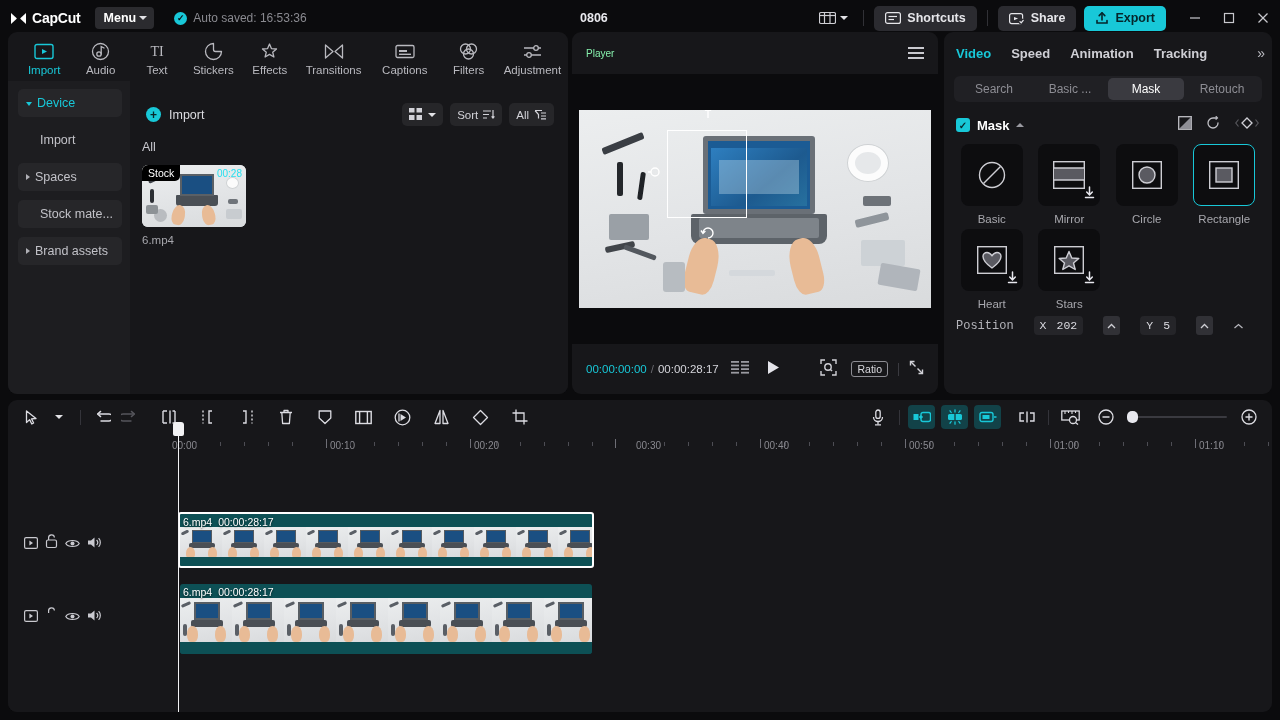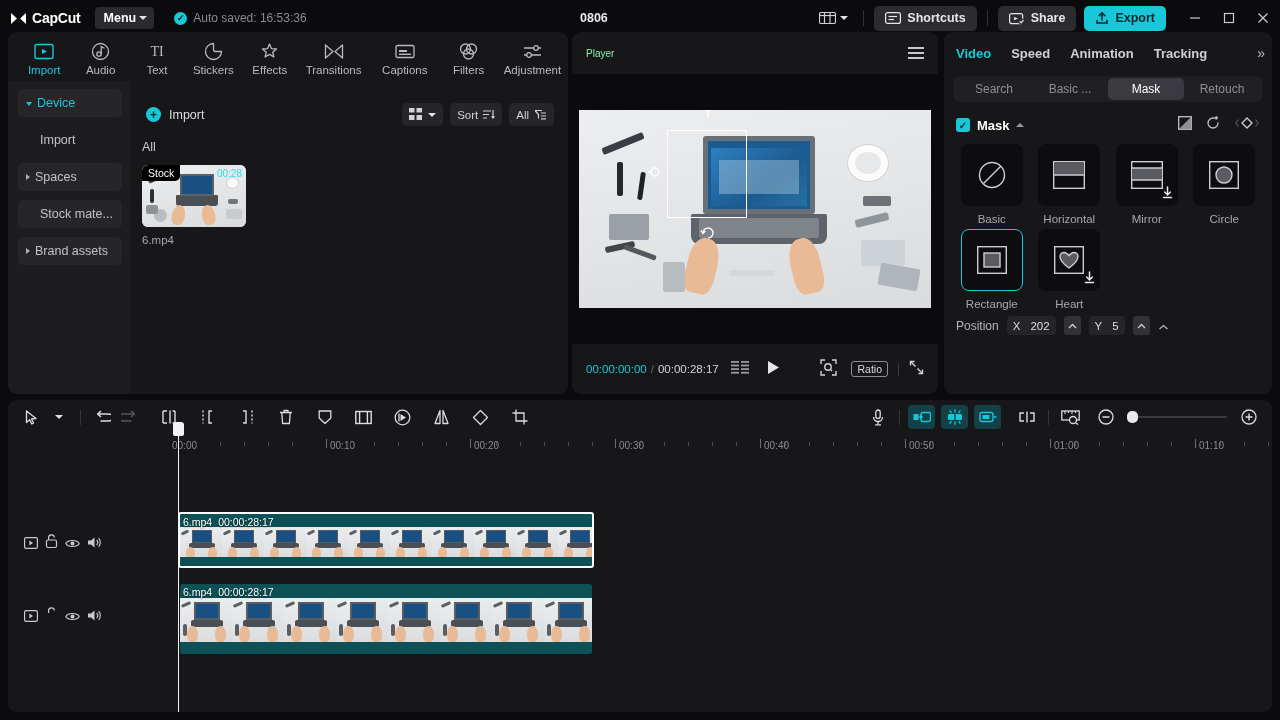--- a/index.html
+++ b/index.html
@@ -157,21 +157,21 @@
   .mask-head-icons { margin-left: auto; display: flex; align-items: center; gap: 14px; color: #c0c0c6; }
   .mask-grid { display: grid; grid-template-columns: repeat(4, 1fr); gap: 4px 6px; padding: 10px 12px 0 12px; }
   .mask-cell { display: flex; flex-direction: column; align-items: center; cursor: pointer; }
   .mask-tile {
     width: 62px; height: 62px; border-radius: 8px; background: #0d0d0f; position: relative;
     display: flex; align-items: center; justify-content: center;
   }
   .mask-tile.sel { border: 1.6px solid #18c8d8; }
   .mask-label { margin-top: 7px; font-size: 11.5px; color: #a8a8ae; }
   .dl-badge { position: absolute; right: 4px; bottom: 3px; color: #e8e8ee; }
-  .pos-row { display: flex; align-items: center; padding: 6px 12px 0 12px; gap: 8px; font-size: 12px; color: #b4b4ba; }
+  .pos-row { display: flex; align-items: center; padding: 6px 12px 0 12px; gap: 20px; font-size: 12px; color: #b4b4ba; font-family: Liberation Mono, monospace; }
   .num-field { background: #252529; border-radius: 4px; height: 19px; display: flex; align-items: center; gap: 10px; padding: 0 6px; font-size: 11.5px; color: #dcdce2; }
   .stepper { width: 17px; height: 19px; background: #313136; border-radius: 3px; display:flex; align-items:center; justify-content:center; }
 
   
   .timeline {
     position: absolute; left: 8px; top: 400px; width: 1264px; height: 312px;
     background: #17171a; border-radius: 9px; overflow: hidden;
   }
   .tl-toolbar { height: 34px; display: flex; align-items: center; padding: 0 10px; }
   .tbtn { width: 27px; height: 24px; display: flex; align-items: center; justify-content: center; border-radius: 4px; cursor: pointer; color: #dcdce2; }
@@ -612,30 +612,20 @@
       <div class="mask-cell">
         <div class="mask-tile">
           <svg width="30" height="30" viewBox="0 0 30 30">
               <circle cx="15" cy="15" r="12.5" fill="none" stroke="#cdcdd3" stroke-width="1.4"></circle>
               <line x1="6.5" y1="23.5" x2="23.5" y2="6.5" stroke="#cdcdd3" stroke-width="1.4"></line>
             </svg>
         </div>
         <span class="mask-label">Basic</span>
       </div>
 
-      <div class="mask-cell">
-        <div class="mask-tile">
-          <svg width="32" height="28" viewBox="0 0 32 28">
-              <rect x="0.7" y="0.7" width="30.6" height="26.6" fill="none" stroke="#cdcdd3" stroke-width="1.4"></rect>
-              <rect x="1.4" y="1.4" width="29.2" height="12.6" fill="#5a5a61"></rect>
-              <line x1="0.7" y1="14" x2="31.3" y2="14" stroke="#cdcdd3" stroke-width="1.4"></line>
-            </svg>
-        </div>
-        <span class="mask-label">Horizontal</span>
-      </div>
 
       <div class="mask-cell">
         <div class="mask-tile">
           <svg width="32" height="28" viewBox="0 0 32 28">
               <rect x="0.7" y="0.7" width="30.6" height="26.6" fill="none" stroke="#cdcdd3" stroke-width="1.4"></rect>
               <rect x="1.4" y="7" width="29.2" height="12" fill="#5a5a61"></rect>
               <line x1="0.7" y1="7" x2="31.3" y2="7" stroke="#cdcdd3" stroke-width="1.4"></line>
               <line x1="0.7" y1="19" x2="31.3" y2="19" stroke="#cdcdd3" stroke-width="1.4"></line>
             </svg>
           <span class="dl-badge">
@@ -677,20 +667,35 @@
           <span class="dl-badge">
             <svg width="13" height="13" viewBox="0 0 13 13">
                 <path d="M6.5 1 L6.5 8.5 M3.7 6 L6.5 9 L9.3 6" fill="none" stroke="#e8e8ee" stroke-width="1.5" stroke-linecap="round"></path>
                 <line x1="2.5" y1="11.6" x2="10.5" y2="11.6" stroke="#e8e8ee" stroke-width="1.5" stroke-linecap="round"></line>
               </svg>
           </span>
         </div>
         <span class="mask-label">Heart</span>
       </div>
 
+      <div class="mask-cell">
+        <div class="mask-tile">
+          <svg width="30" height="28" viewBox="0 0 30 28">
+              <rect x="0.7" y="0.7" width="28.6" height="26.6" fill="none" stroke="#cdcdd3" stroke-width="1.4"></rect>
+              <path d="M15 5.5 L17.8 12 L24.8 12.5 L19.5 17 L21.2 23.5 L15 19.8 L8.8 23.5 L10.5 17 L5.2 12.5 L12.2 12 Z" fill="#5a5a61" stroke="#cdcdd3" stroke-width="1.4" stroke-linejoin="round"></path>
+            </svg>
+          <span class="dl-badge">
+            <svg width="13" height="13" viewBox="0 0 13 13">
+                <path d="M6.5 1 L6.5 8.5 M3.7 6 L6.5 9 L9.3 6" fill="none" stroke="#e8e8ee" stroke-width="1.5" stroke-linecap="round"></path>
+                <line x1="2.5" y1="11.6" x2="10.5" y2="11.6" stroke="#e8e8ee" stroke-width="1.5" stroke-linecap="round"></line>
+              </svg>
+          </span>
+        </div>
+        <span class="mask-label">Stars</span>
+      </div>
 
       <div class="mask-cell"></div>
     </div>
 
     <div class="pos-row">
       <span>Position</span>
       <span class="num-field">
         <span>X</span>
         <span>202</span>
       </span>
@@ -879,21 +884,21 @@
       </div>
     </div>
 
     <div class="ruler">
       <span class="rl-mark" style="left:164px">00:00</span>
       <span class="rl-major" style="left:318px"></span>
       <span class="rl-mark" style="left:322px">00:10</span>
       <span class="rl-major" style="left:462px"></span>
       <span class="rl-mark" style="left:466px">00:20</span>
       <span class="rl-major" style="left:607px"></span>
-      <span class="rl-mark" style="left:611px">00:30</span>
+      <span class="rl-mark" style="left:628px">00:30</span>
       <span class="rl-major" style="left:752px"></span>
       <span class="rl-mark" style="left:756px">00:40</span>
       <span class="rl-major" style="left:897px"></span>
       <span class="rl-mark" style="left:901px">00:50</span>
       <span class="rl-major" style="left:1042px"></span>
       <span class="rl-mark" style="left:1046px">01:00</span>
       <span class="rl-major" style="left:1187px"></span>
       <span class="rl-mark" style="left:1191px">01:10</span>
       <span class="rl-tick" style="left:188px"></span>
         <span class="rl-tick" style="left:212px"></span>

